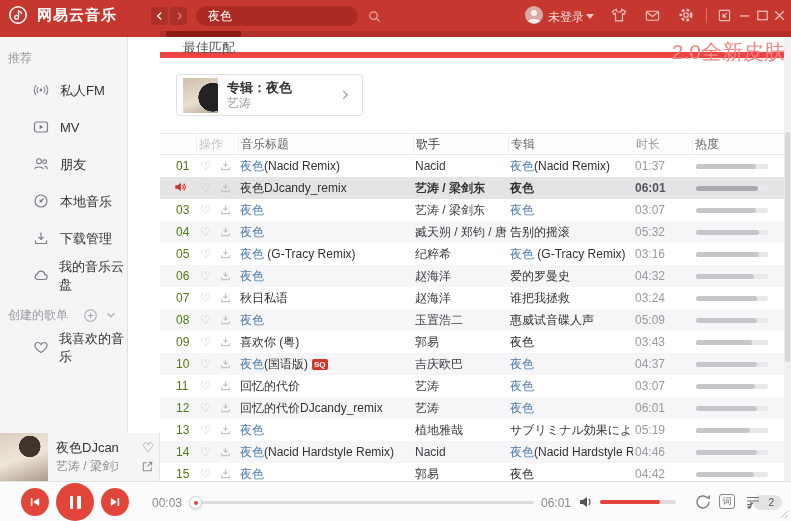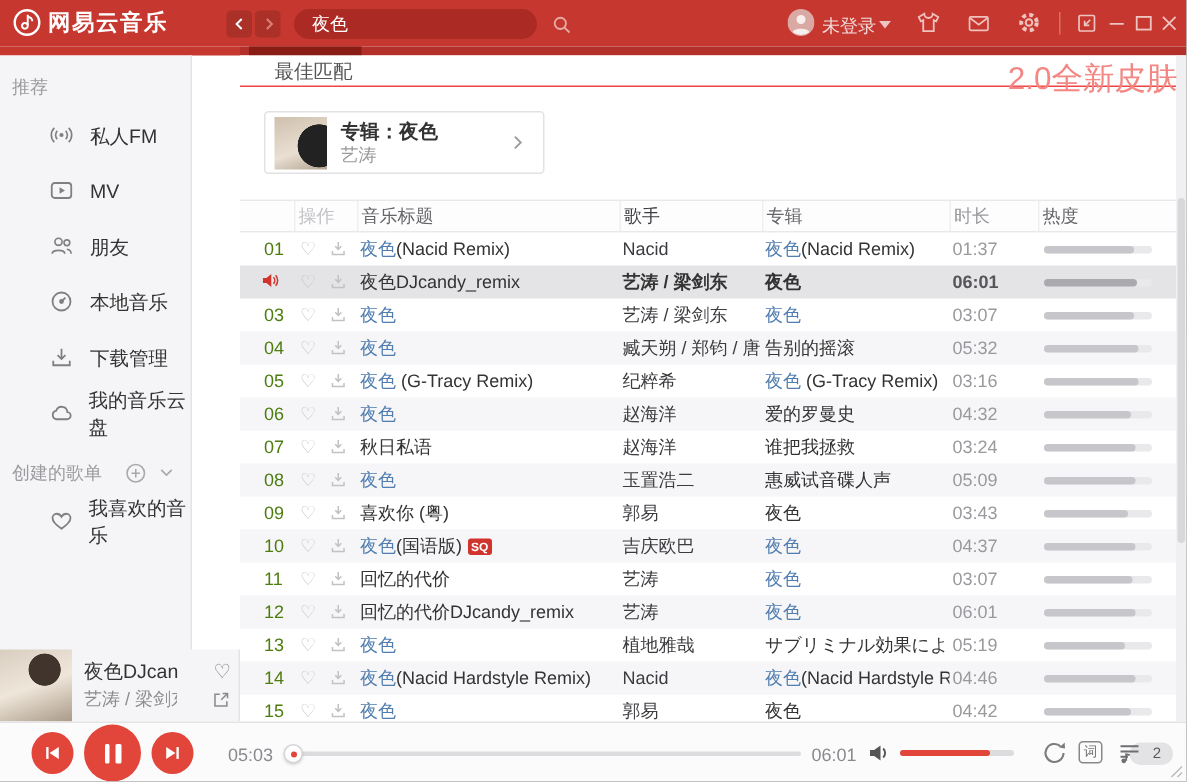--- a/index.html
+++ b/index.html
@@ -2,21 +2,21 @@
 <html style="--accent: #e2453a;"><head>
 <meta charset="utf-8">
 <style>
   html,body{margin:0;padding:0;background:#888;}
   *{box-sizing:border-box;}
   .app{position:relative;width:791px;height:521px;background:#fff;overflow:hidden;
        font-family:"Liberation Sans","DejaVu Sans",sans-serif;-webkit-font-smoothing:antialiased;}
 
   
   .titlebar{position:absolute;left:0;top:0;width:791px;height:31px;background:#c6382f;}
-  .logo{position:absolute;left:8px;top:5px;display:flex;align-items:center;gap:4px;}
+  .logo{position:absolute;left:8px;top:5px;display:flex;align-items:center;gap:9px;}
   .logo-icon{width:20px;height:20px;display:inline-flex;}
   .logo-text{color:#fff;font-size:15px;font-weight:bold;letter-spacing:1px;}
   .navbtn{position:absolute;top:7px;width:17px;height:18px;border:none;border-radius:3px;
           background:rgba(0,0,0,.14);padding:0;display:flex;align-items:center;justify-content:center;cursor:pointer;}
   .navbtn.back{left:151px;} .navbtn.fwd{left:170px;}
   .search{position:absolute;left:196px;top:6px;width:162px;height:20px;border-radius:10px;
           background:#ab2b24;display:flex;align-items:center;}
   .search input{flex:1;background:transparent;border:none;outline:none;color:#fff;
           font-size:12px;padding:0 4px 0 12px;font-family:inherit;}
   .search .search-icon{width:15px;height:15px;margin-right:8px;display:inline-flex;}
@@ -55,21 +55,21 @@
   .nprow{display:flex;align-items:center;justify-content:space-between;height:19px;gap:23px;}
   .nptitle{font-size:13px;color:#333;white-space:nowrap;overflow:hidden;cursor:pointer;}
   .npartist{font-size:12px;color:#8d8d91;white-space:nowrap;overflow:hidden;cursor:pointer;}
   .npheart{font-size:13px;color:#77777b;cursor:pointer;line-height:1;}
   .npshare{width:13px;height:13px;display:inline-flex;cursor:pointer;}
 
   
   .main{position:absolute;left:160px;top:37px;width:631px;height:444px;background:#fff;overflow:hidden;}
   .promo{position:absolute;top:1px;right:6px;font-size:21px;color:#f28783;z-index:5;}
   .bestmatch{position:absolute;left:0;top:0;width:100%;height:21px;line-height:21px;
-             padding-left:23px;font-size:13px;color:#555;border-bottom:1px solid #ef4444;background:#fff;}
+             padding-left:23px;font-size:13px;color:#555;border-bottom:6px solid #ef4444;background:#fff;}
   .albumsec{position:absolute;left:0;top:21px;width:100%;height:75px;background:#fff;}
   .albumcard{position:absolute;left:16px;top:16px;width:187px;height:42px;border:1px solid #e2e2e4;
              border-radius:3px;display:flex;align-items:center;cursor:pointer;background:#fff;}
   .albthumb{width:35px;height:35px;margin-left:6px;flex:none;
       background:radial-gradient(circle at 85% 55%, #222 0 40%, rgba(0,0,0,0) 41%),
                  linear-gradient(160deg,#cfc0ae,#e9dfd2 60%,#b3a492);}
   .albmeta{margin-left:9px;flex:1;overflow:hidden;}
   .albtitle{font-size:13px;font-weight:bold;color:#333;line-height:16px;}
   .albartist{font-size:12px;color:#9a9a9e;line-height:15px;}
   .albchev{width:14px;height:14px;margin-right:10px;display:inline-flex;flex:none;}
@@ -642,21 +642,21 @@
         </span>
     </button>
     <button class="pbtn small next">
       <span style="display:inline-flex;">
         <svg width="14" height="14" viewBox="0 0 16 16">
             <rect x="11" y="3.5" width="1.8" height="9" fill="#fff"></rect>
             <path d="M3.2 3.5l7 4.5-7 4.5z" fill="#fff"></path>
           </svg>
       </span>
     </button>
-    <span class="time elapsed">05:03</span>
+    <span class="time elapsed">00:03</span>
     <div class="progress">
       <div class="prog-played" id="progplayed" style="width: 1%;"></div>
       <div class="prog-thumb"></div>
     </div>
     <span class="time total">06:01</span>
     <span class="volicon">
       <svg width="16" height="16" viewBox="0 0 16 16">
           <path d="M2 6v4h2.8L9 13V3L4.8 6z" fill="#555558"></path>
           <path d="M10.8 5a4.2 4.2 0 0 1 0 6" stroke="#555558" stroke-width="1.3" fill="none"></path>
         </svg>

